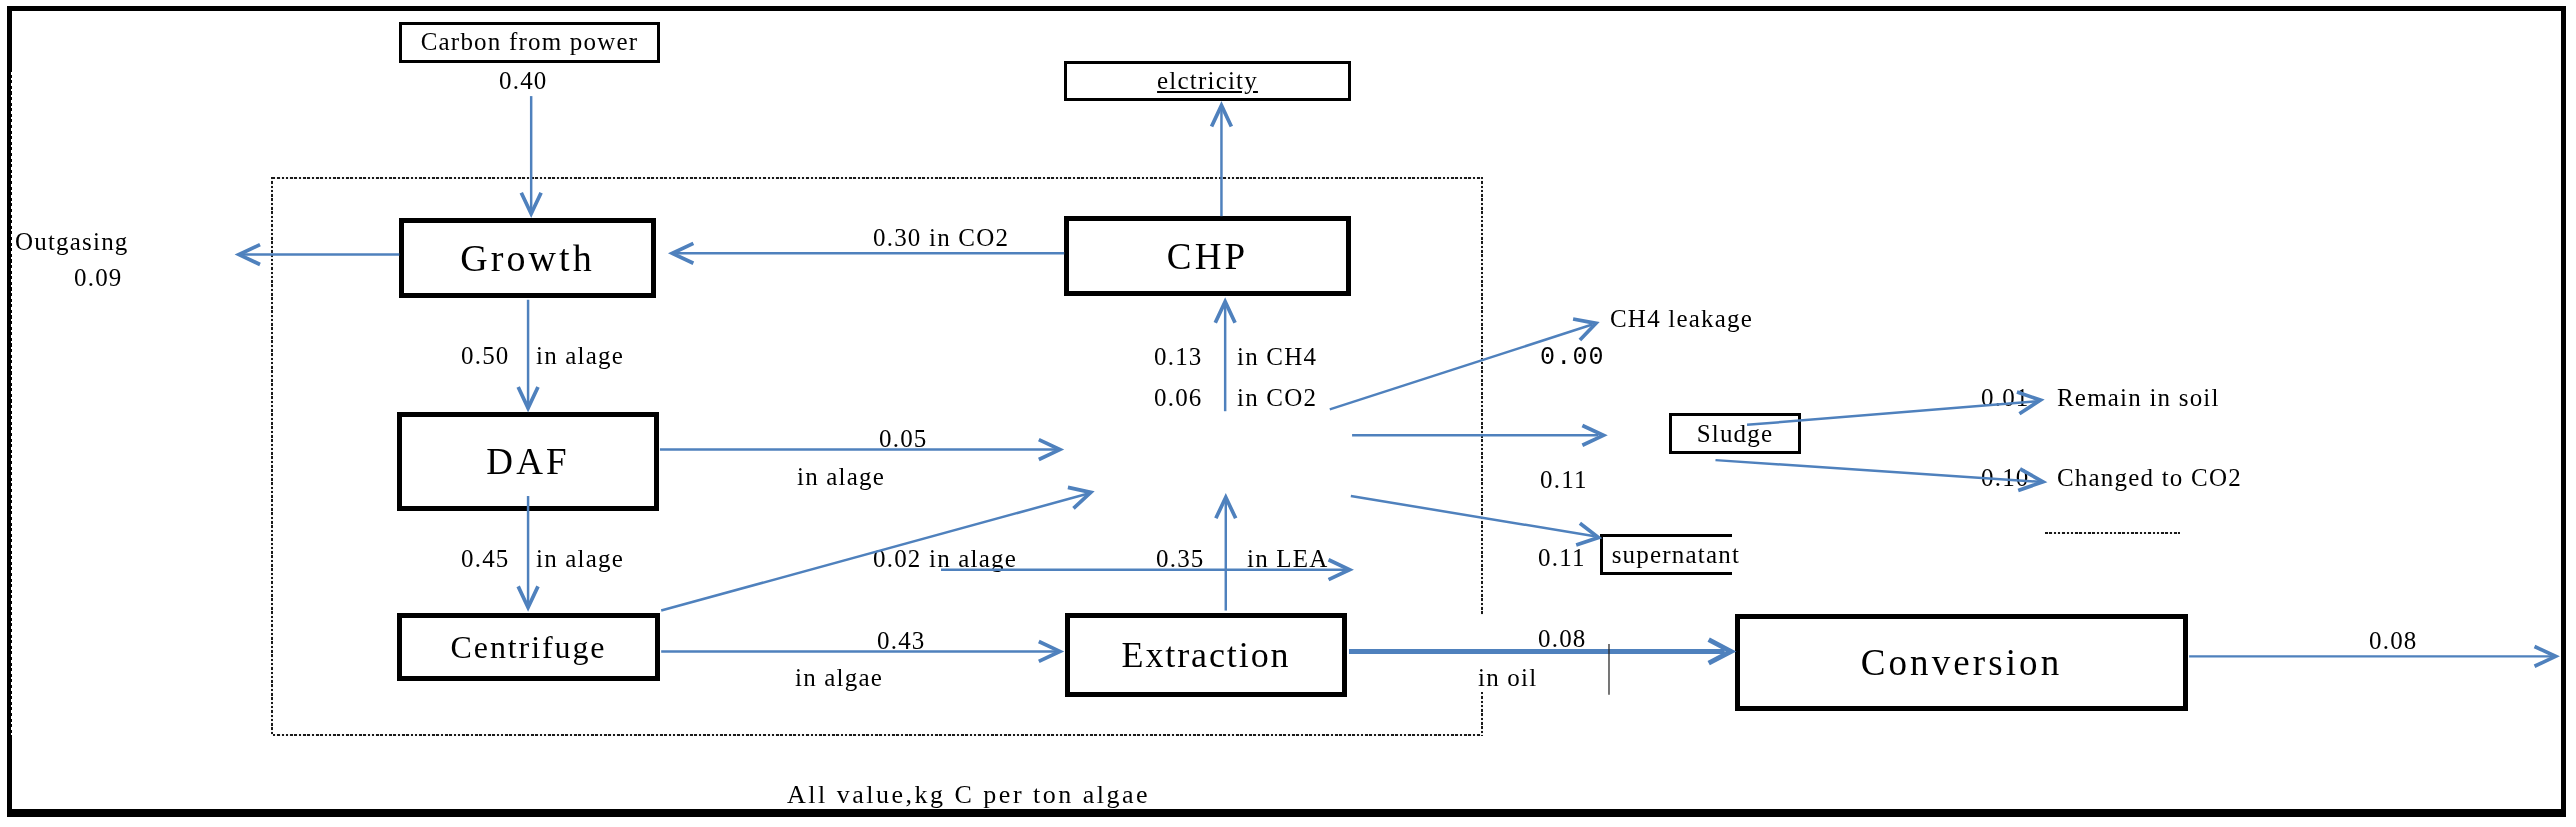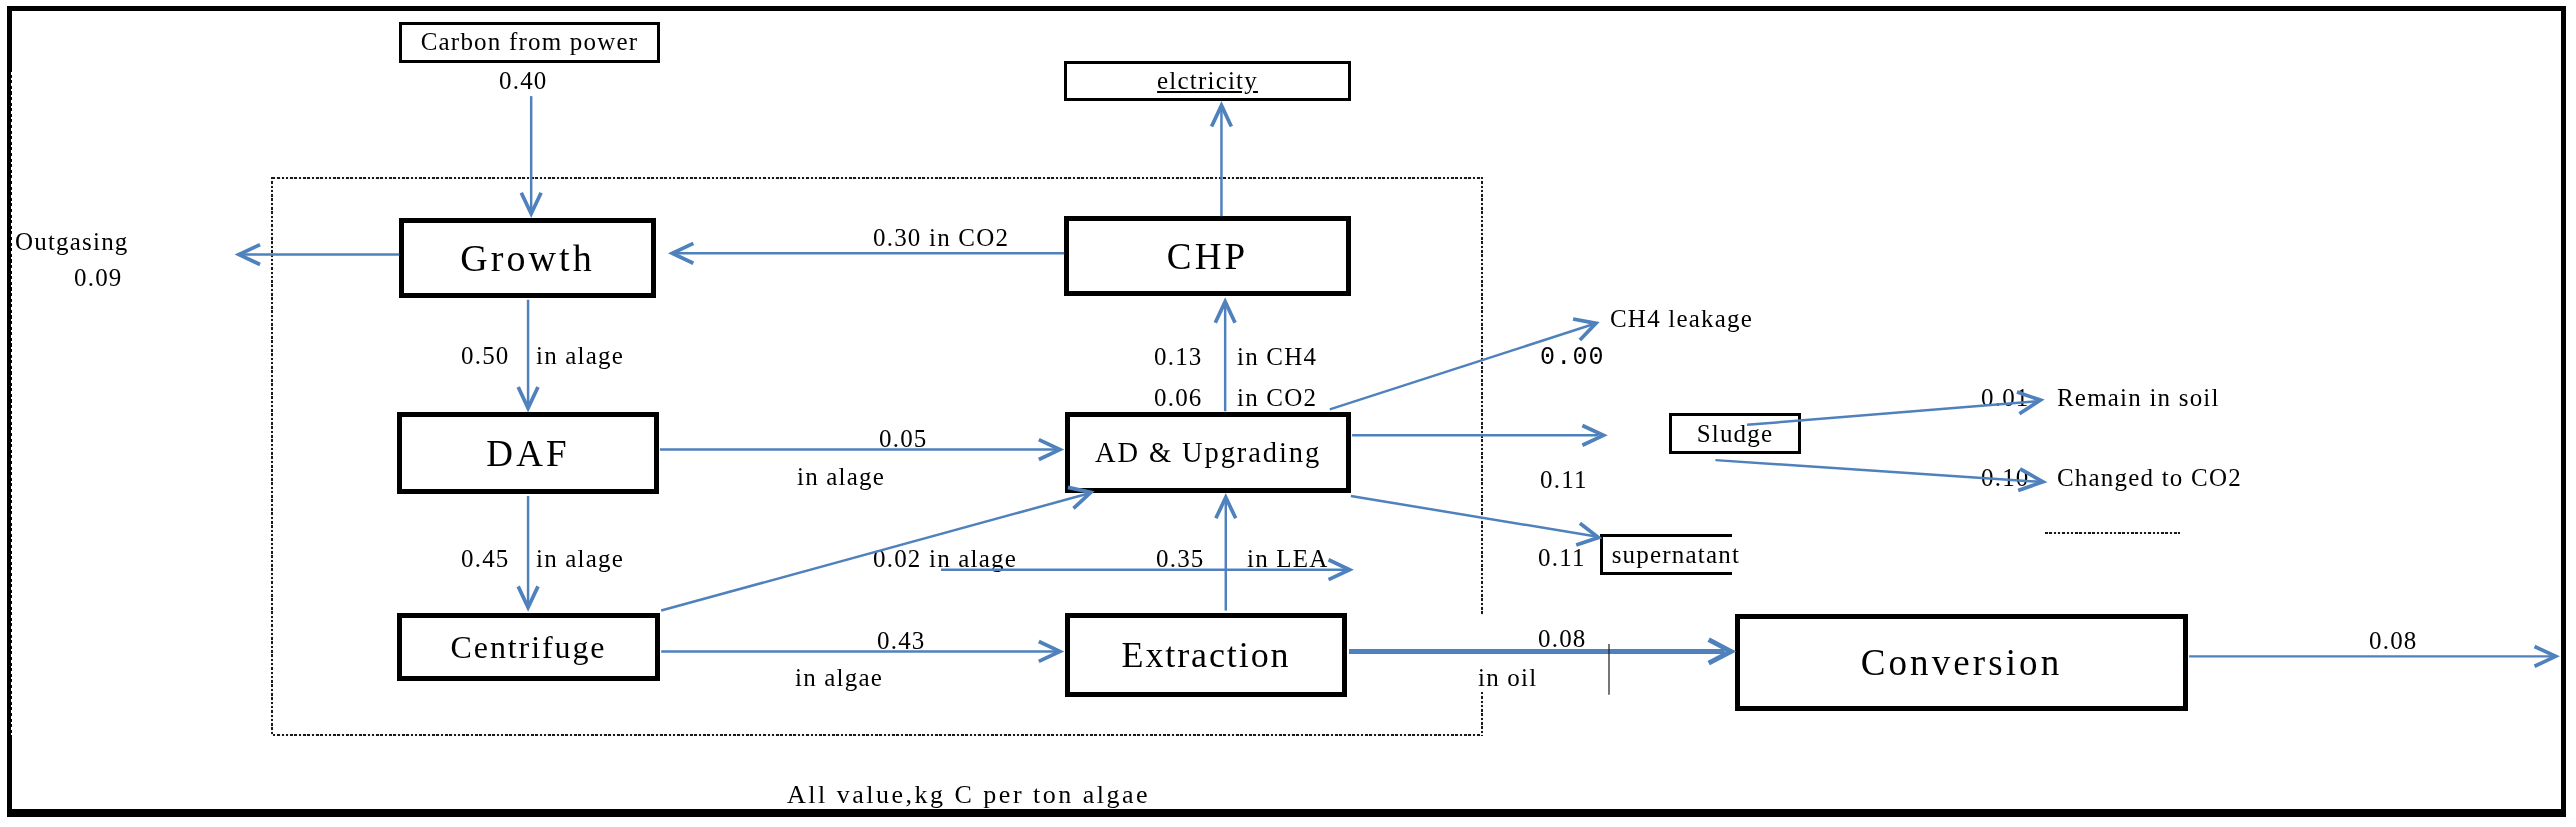--- a/index.html
+++ b/index.html
@@ -66,25 +66,22 @@
   </div>
   <div class="sbox" style="left:1064px;top:61px;width:287px;height:40px;font-size:25px;text-decoration:underline;">
     <span>elctricity</span>
   </div>
   <div class="pbox" style="left:399px;top:218px;width:257px;height:80px;font-size:38px;">
     <span>Growth</span>
   </div>
   <div class="pbox" style="left:1064px;top:216px;width:287px;height:80px;font-size:37px;">
     <span>CHP</span>
   </div>
-  <div class="pbox" style="left:397px;top:412px;width:262px;height:82px;font-size:37px;">
+  <div class="pbox" style="left:397px;top:412px;width:262px;height:99px;font-size:37px;">
     <span>DAF</span>
-  </div>
-  <div class="pbox" style="left:1065px;top:412px;width:286px;height:81px;font-size:28.5px;letter-spacing:1.9px;">
-    <span>AD &amp; Upgrading</span>
   </div>
   <div class="pbox" style="left:397px;top:613px;width:263px;height:68px;font-size:32px;letter-spacing:1.9px;">
     <span>Centrifuge</span>
   </div>
   <div class="pbox" style="left:1065px;top:613px;width:282px;height:84px;font-size:36px;letter-spacing:1.9px;">
     <span>Extraction</span>
   </div>
   <div class="pbox" style="left:1735px;top:614px;width:453px;height:97px;font-size:37px;">
     <span>Conversion</span>
   </div>

